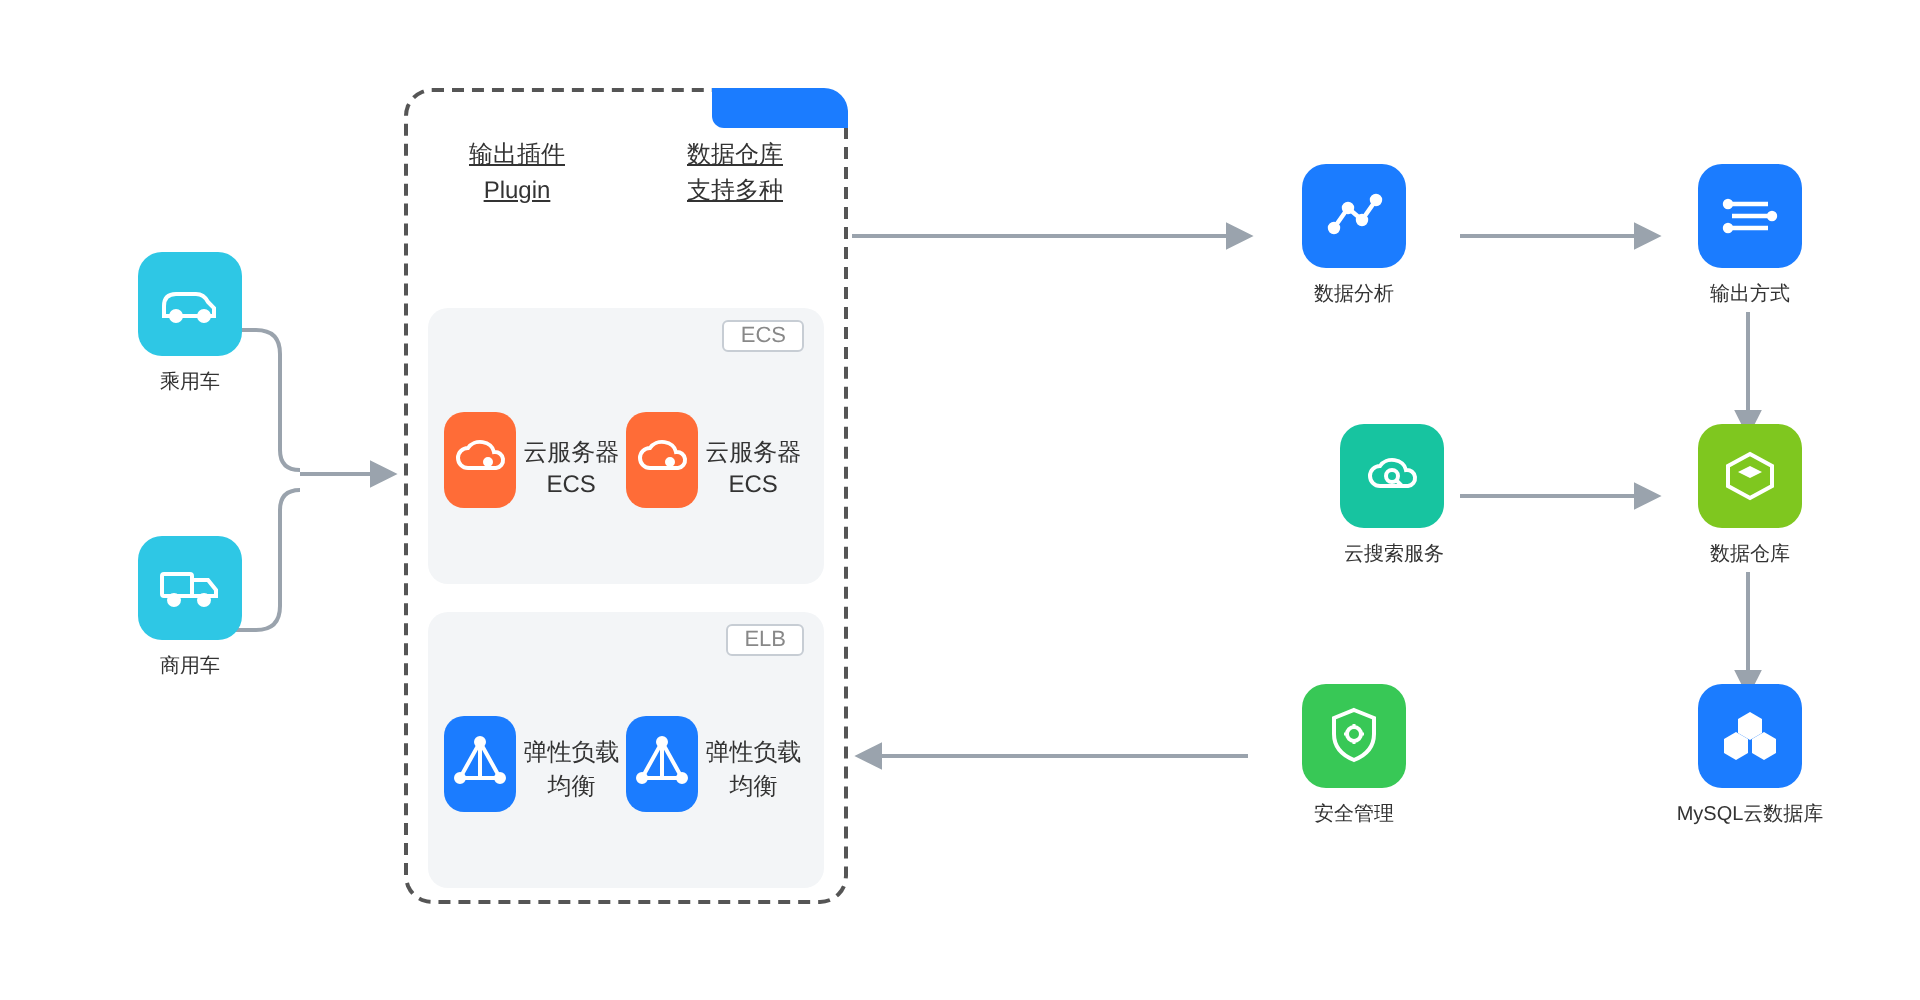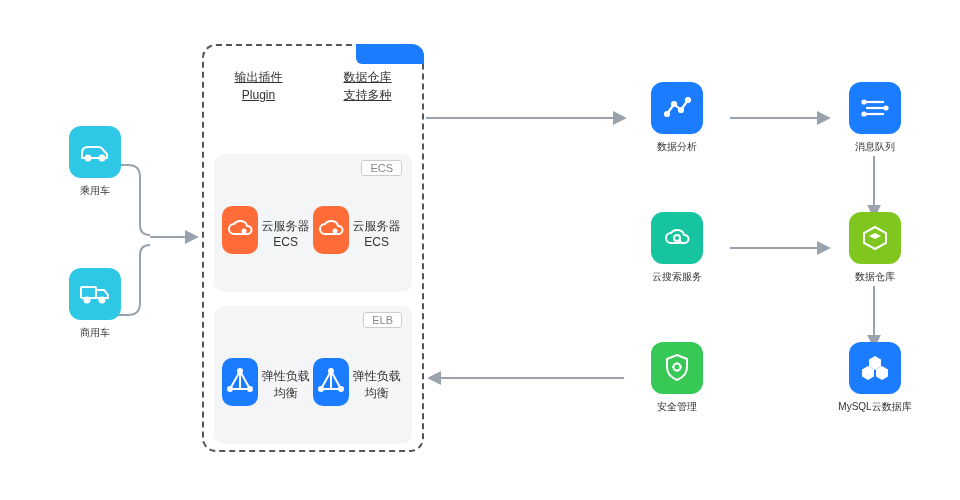--- a/index.html
+++ b/index.html
@@ -189,24 +189,24 @@
         <g class="glyph" stroke-width="2.2">
           <line x1="6" y1="6" x2="24" y2="6"></line>
           <line x1="6" y1="12" x2="24" y2="12"></line>
           <line x1="6" y1="18" x2="24" y2="18"></line>
           <circle cx="4" cy="6" r="1.5" fill="#fff"></circle>
           <circle cx="26" cy="12" r="1.5" fill="#fff"></circle>
           <circle cx="4" cy="18" r="1.5" fill="#fff"></circle>
         </g>
       </svg>
   </div>
-  <div class="label">消息队列</div>
-</div>
-
-<div class="node" style="left:632px; top:212px;">
+  <div class="label">输出方式</div>
+</div>
+
+<div class="node" style="left:632px; top:212px;align-items:flex-end;">
   <div class="icon icon-teal">
     <svg width="32" height="26" viewBox="0 0 32 26">
         <g class="glyph" stroke-width="2">
           <path d="M10 18 a5 5 0 0 1 0-10 a7 6 0 0 1 13 2 a4 4 0 0 1 1 8 z"></path>
           <circle cx="16" cy="13" r="3"></circle>
           <line x1="18.2" y1="15.2" x2="21" y2="18"></line>
         </g>
       </svg>
   </div>
   <div class="label">云搜索服务</div>

